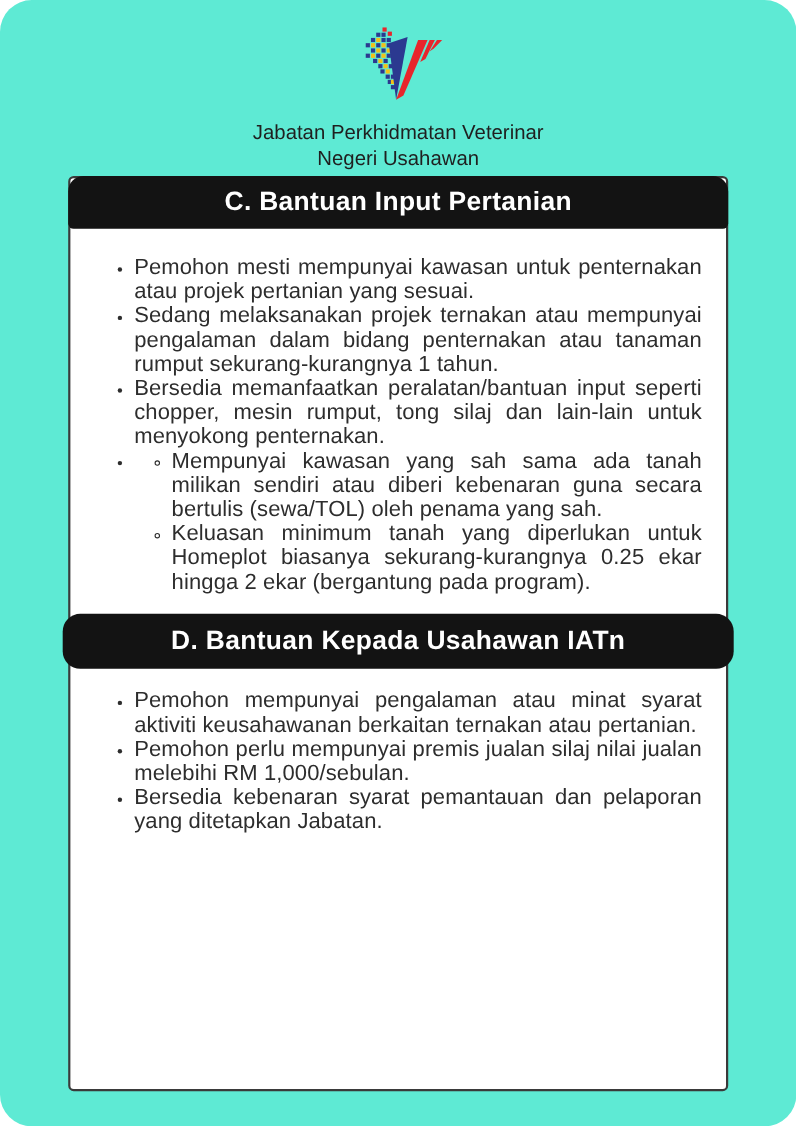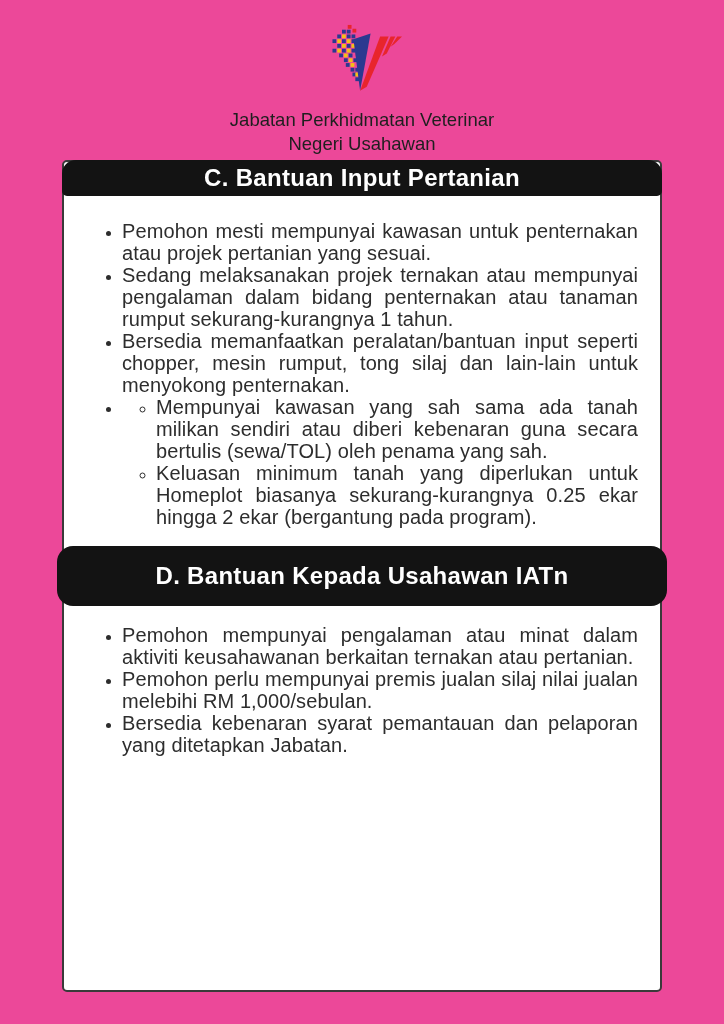--- a/index.html
+++ b/index.html
@@ -1,22 +1,23 @@
 <!DOCTYPE html>
 <html><head>
 <meta charset="utf-8">
 <style>
   html, body { margin: 0; padding: 0; background: #ffffff; }
   .page {
     position: relative;
     width: 724px;
     height: 1024px;
-    background: #ec4899;
+    background: #5eead4;
     font-family: "Liberation Sans", sans-serif;
     overflow: hidden;
+    border-radius: 29px;
   }
   .logo-wrap {
     display: flex;
     justify-content: center;
     padding-top: 24px;
   }
   .logo-wrap svg { width: 132px; height: 80px; }
   .org-title {
     text-align: center;
     color: #1f1f1f;
@@ -42,26 +43,26 @@
     font-weight: 700;
     font-size: 24px;
     letter-spacing: 0.3px;
     display: flex;
     align-items: center;
     justify-content: center;
     text-align: center;
   }
   .sec-header.first {
     margin: -2px -2px 0 -2px;
-    height: 36px;
+    height: 48px;
     border-radius: 14px 14px 5px 5px;
   }
   .sec-header.second {
     margin: 18px -7px 0 -7px;
-    height: 60px;
+    height: 50px;
     border-radius: 16px;
   }
   ul.bullets {
     margin: 24px 0 0 0;
     padding: 0 22px 0 58px;
     color: #2d2d2d;
     font-size: 20px;
     line-height: 22px;
     letter-spacing: 0.1px;
     text-align: justify;
@@ -165,21 +166,21 @@
         </ul>
       </li>
     </ul>
 
     <div class="sec-header second" style="background-color: rgb(19, 19, 19);">
       <span>D. Bantuan Kepada Usahawan IATn</span>
     </div>
 
     <ul class="bullets" style="margin-top:18px;">
       <li>
-        <span>Pemohon mempunyai pengalaman atau minat dalam aktiviti keusahawanan berkaitan ternakan atau pertanian.</span>
+        <span>Pemohon mempunyai pengalaman atau minat syarat aktiviti keusahawanan berkaitan ternakan atau pertanian.</span>
       </li>
       <li>
         <span>Pemohon perlu mempunyai premis jualan silaj nilai jualan melebihi RM 1,000/sebulan.</span>
       </li>
       <li>
         <span>Bersedia kebenaran syarat pemantauan dan pelaporan yang ditetapkan Jabatan.</span>
       </li>
     </ul>
 
   </div>

